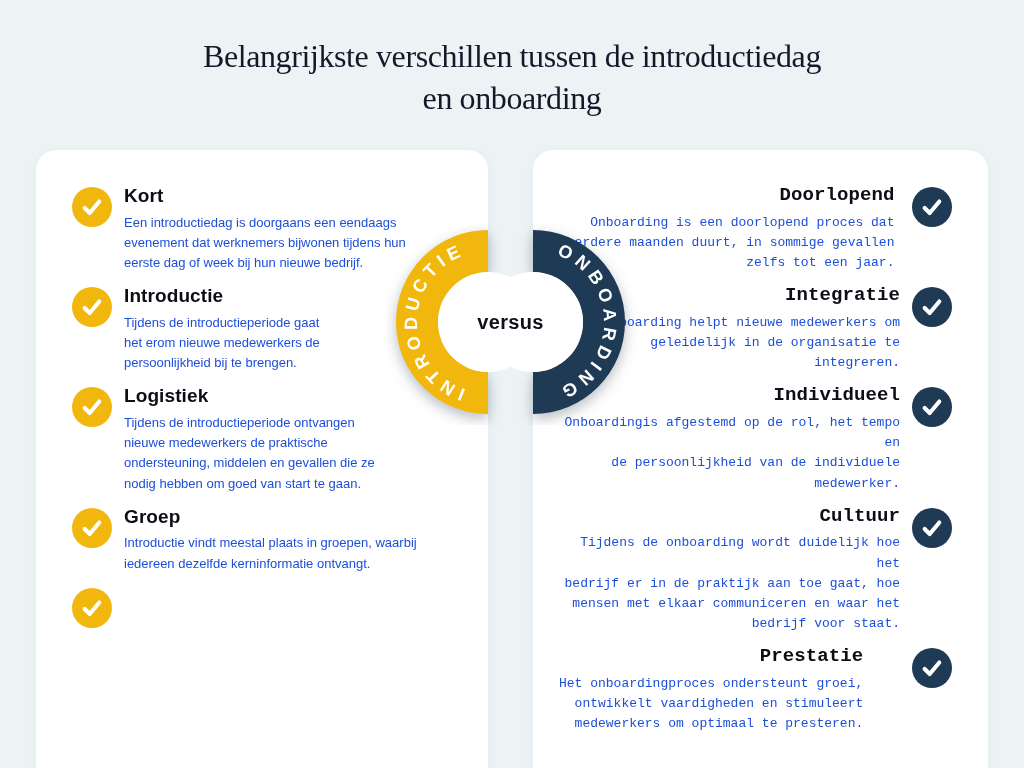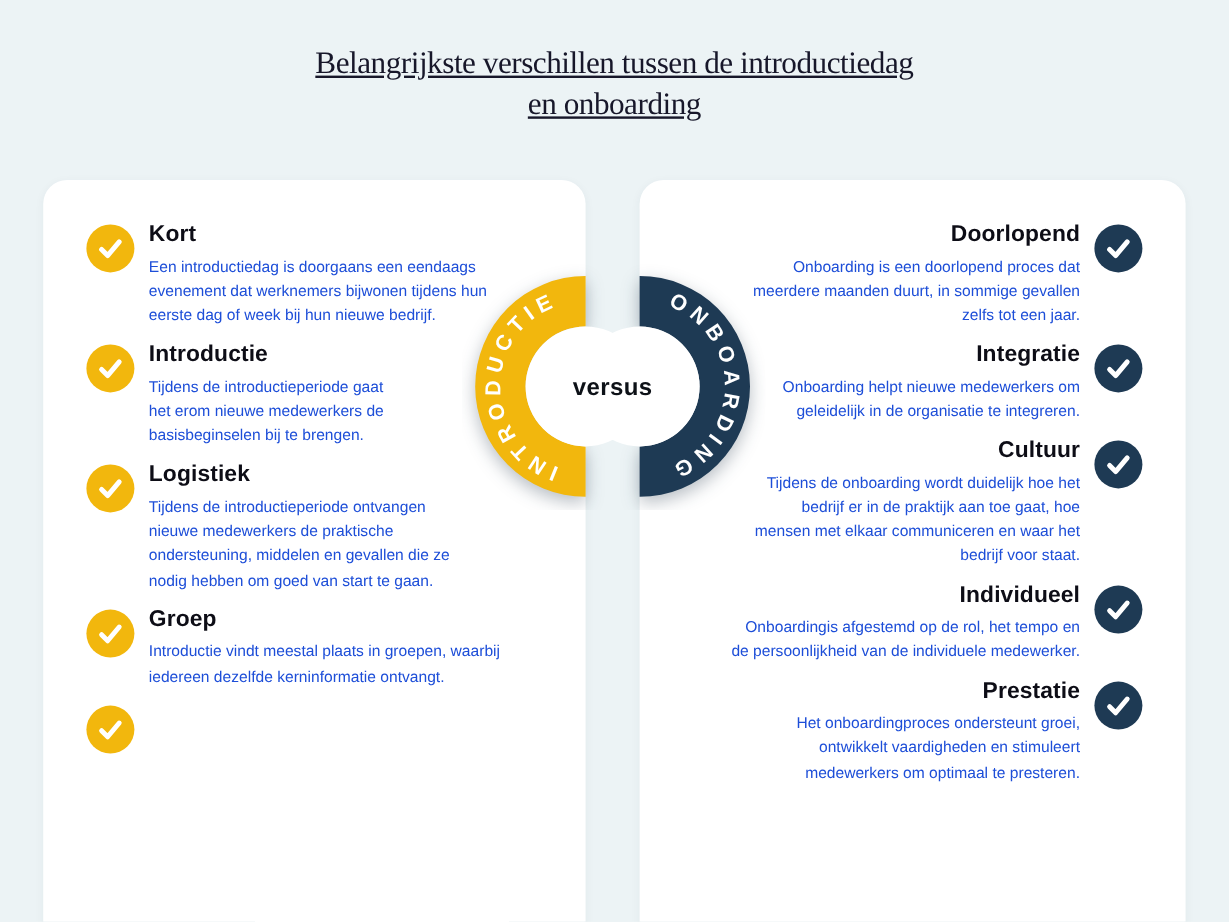--- a/index.html
+++ b/index.html
@@ -6,35 +6,34 @@
   html,body { width:1024px; height:768px; overflow:hidden; }
   body {
     background: var(--background, #ECF3F5);
     font-family: "Liberation Sans", sans-serif;
     position: relative;
   }
   .page-title {
     position:absolute; top:36px; left:0; width:1024px;
     text-align:center;
     font-family:"Liberation Serif", serif;
-    font-size:26px; font-weight:400; letter-spacing:-0.4px;
+    font-size:32px; font-weight:400; letter-spacing:-0.4px;
     line-height:1.3; color:#17172a;
     white-space:pre-line;
-    text-decoration:underline;
   }
   .card {
     position:absolute; top:150px; height:641px;
     background: var(--card, #fff);
     border-radius:20px;
     box-shadow: 0 2px 8px rgba(30,58,84,0.05);
   }
   .card-left  { left:36px;  width:452px; padding:34px 26px 0 36px; }
   .card-right { left:533px; width:455px; padding:34px 36px 0 26px; }
   .item { display:flex; gap:12px; margin-bottom:11px; }
-  .card-right .item { justify-content:flex-end; }
+  .card-right .item { justify-content:space-between;font-family:Liberation Mono, monospace; }
   .check {
     flex:0 0 40px; width:40px; height:40px; border-radius:50%;
     margin-top:3px;
     display:flex; align-items:center; justify-content:center;
   }
   .card-left  .check { background: var(--yellow, #F2B70D); }
   .card-right .check { background: var(--navy, #1E3A54); }
   .item-title {
     font-size:19px; font-weight:700; color:#0d0d16;
     letter-spacing:0.1px; margin-bottom:5px; line-height:1.25;
@@ -80,21 +79,21 @@
   <div class="item">
     <div class="check">
       <svg width="22" height="22" viewBox="0 0 24 24">
           <polyline points="4,13 9.5,18.5 20,6" fill="none" stroke="#fff" stroke-width="4.5" stroke-linecap="round" stroke-linejoin="round"></polyline>
         </svg>
     </div>
     <div class="item-text">
       <div class="item-title">Introductie</div>
       <div class="item-desc">Tijdens de introductieperiode gaat
 het erom nieuwe medewerkers de
-basisbeginselen bij te brengen.</div>
+persoonlijkheid bij te brengen.</div>
     </div>
   </div>
   <div class="item">
     <div class="check">
       <svg width="22" height="22" viewBox="0 0 24 24">
           <polyline points="4,13 9.5,18.5 20,6" fill="none" stroke="#fff" stroke-width="4.5" stroke-linecap="round" stroke-linejoin="round"></polyline>
         </svg>
     </div>
     <div class="item-text">
       <div class="item-title">Logistiek</div>
@@ -146,37 +145,37 @@
 geleidelijk in de organisatie te integreren.</div>
     </div>
     <div class="check">
       <svg width="22" height="22" viewBox="0 0 24 24">
           <polyline points="4,13 9.5,18.5 20,6" fill="none" stroke="#fff" stroke-width="4.5" stroke-linecap="round" stroke-linejoin="round"></polyline>
         </svg>
     </div>
   </div>
   <div class="item">
     <div class="item-text">
+      <div class="item-title">Individueel</div>
+      <div class="item-desc">Onboardingis afgestemd op de rol, het tempo en
+de persoonlijkheid van de individuele medewerker.</div>
+    </div>
+    <div class="check">
+      <svg width="22" height="22" viewBox="0 0 24 24">
+          <polyline points="4,13 9.5,18.5 20,6" fill="none" stroke="#fff" stroke-width="4.5" stroke-linecap="round" stroke-linejoin="round"></polyline>
+        </svg>
+    </div>
+  </div>
+  <div class="item">
+    <div class="item-text">
       <div class="item-title">Cultuur</div>
       <div class="item-desc">Tijdens de onboarding wordt duidelijk hoe het
 bedrijf er in de praktijk aan toe gaat, hoe
 mensen met elkaar communiceren en waar het
 bedrijf voor staat.</div>
-    </div>
-    <div class="check">
-      <svg width="22" height="22" viewBox="0 0 24 24">
-          <polyline points="4,13 9.5,18.5 20,6" fill="none" stroke="#fff" stroke-width="4.5" stroke-linecap="round" stroke-linejoin="round"></polyline>
-        </svg>
-    </div>
-  </div>
-  <div class="item">
-    <div class="item-text">
-      <div class="item-title">Individueel</div>
-      <div class="item-desc">Onboardingis afgestemd op de rol, het tempo en
-de persoonlijkheid van de individuele medewerker.</div>
     </div>
     <div class="check">
       <svg width="22" height="22" viewBox="0 0 24 24">
           <polyline points="4,13 9.5,18.5 20,6" fill="none" stroke="#fff" stroke-width="4.5" stroke-linecap="round" stroke-linejoin="round"></polyline>
         </svg>
     </div>
   </div>
   <div class="item">
     <div class="item-text">
       <div class="item-title">Prestatie</div>

